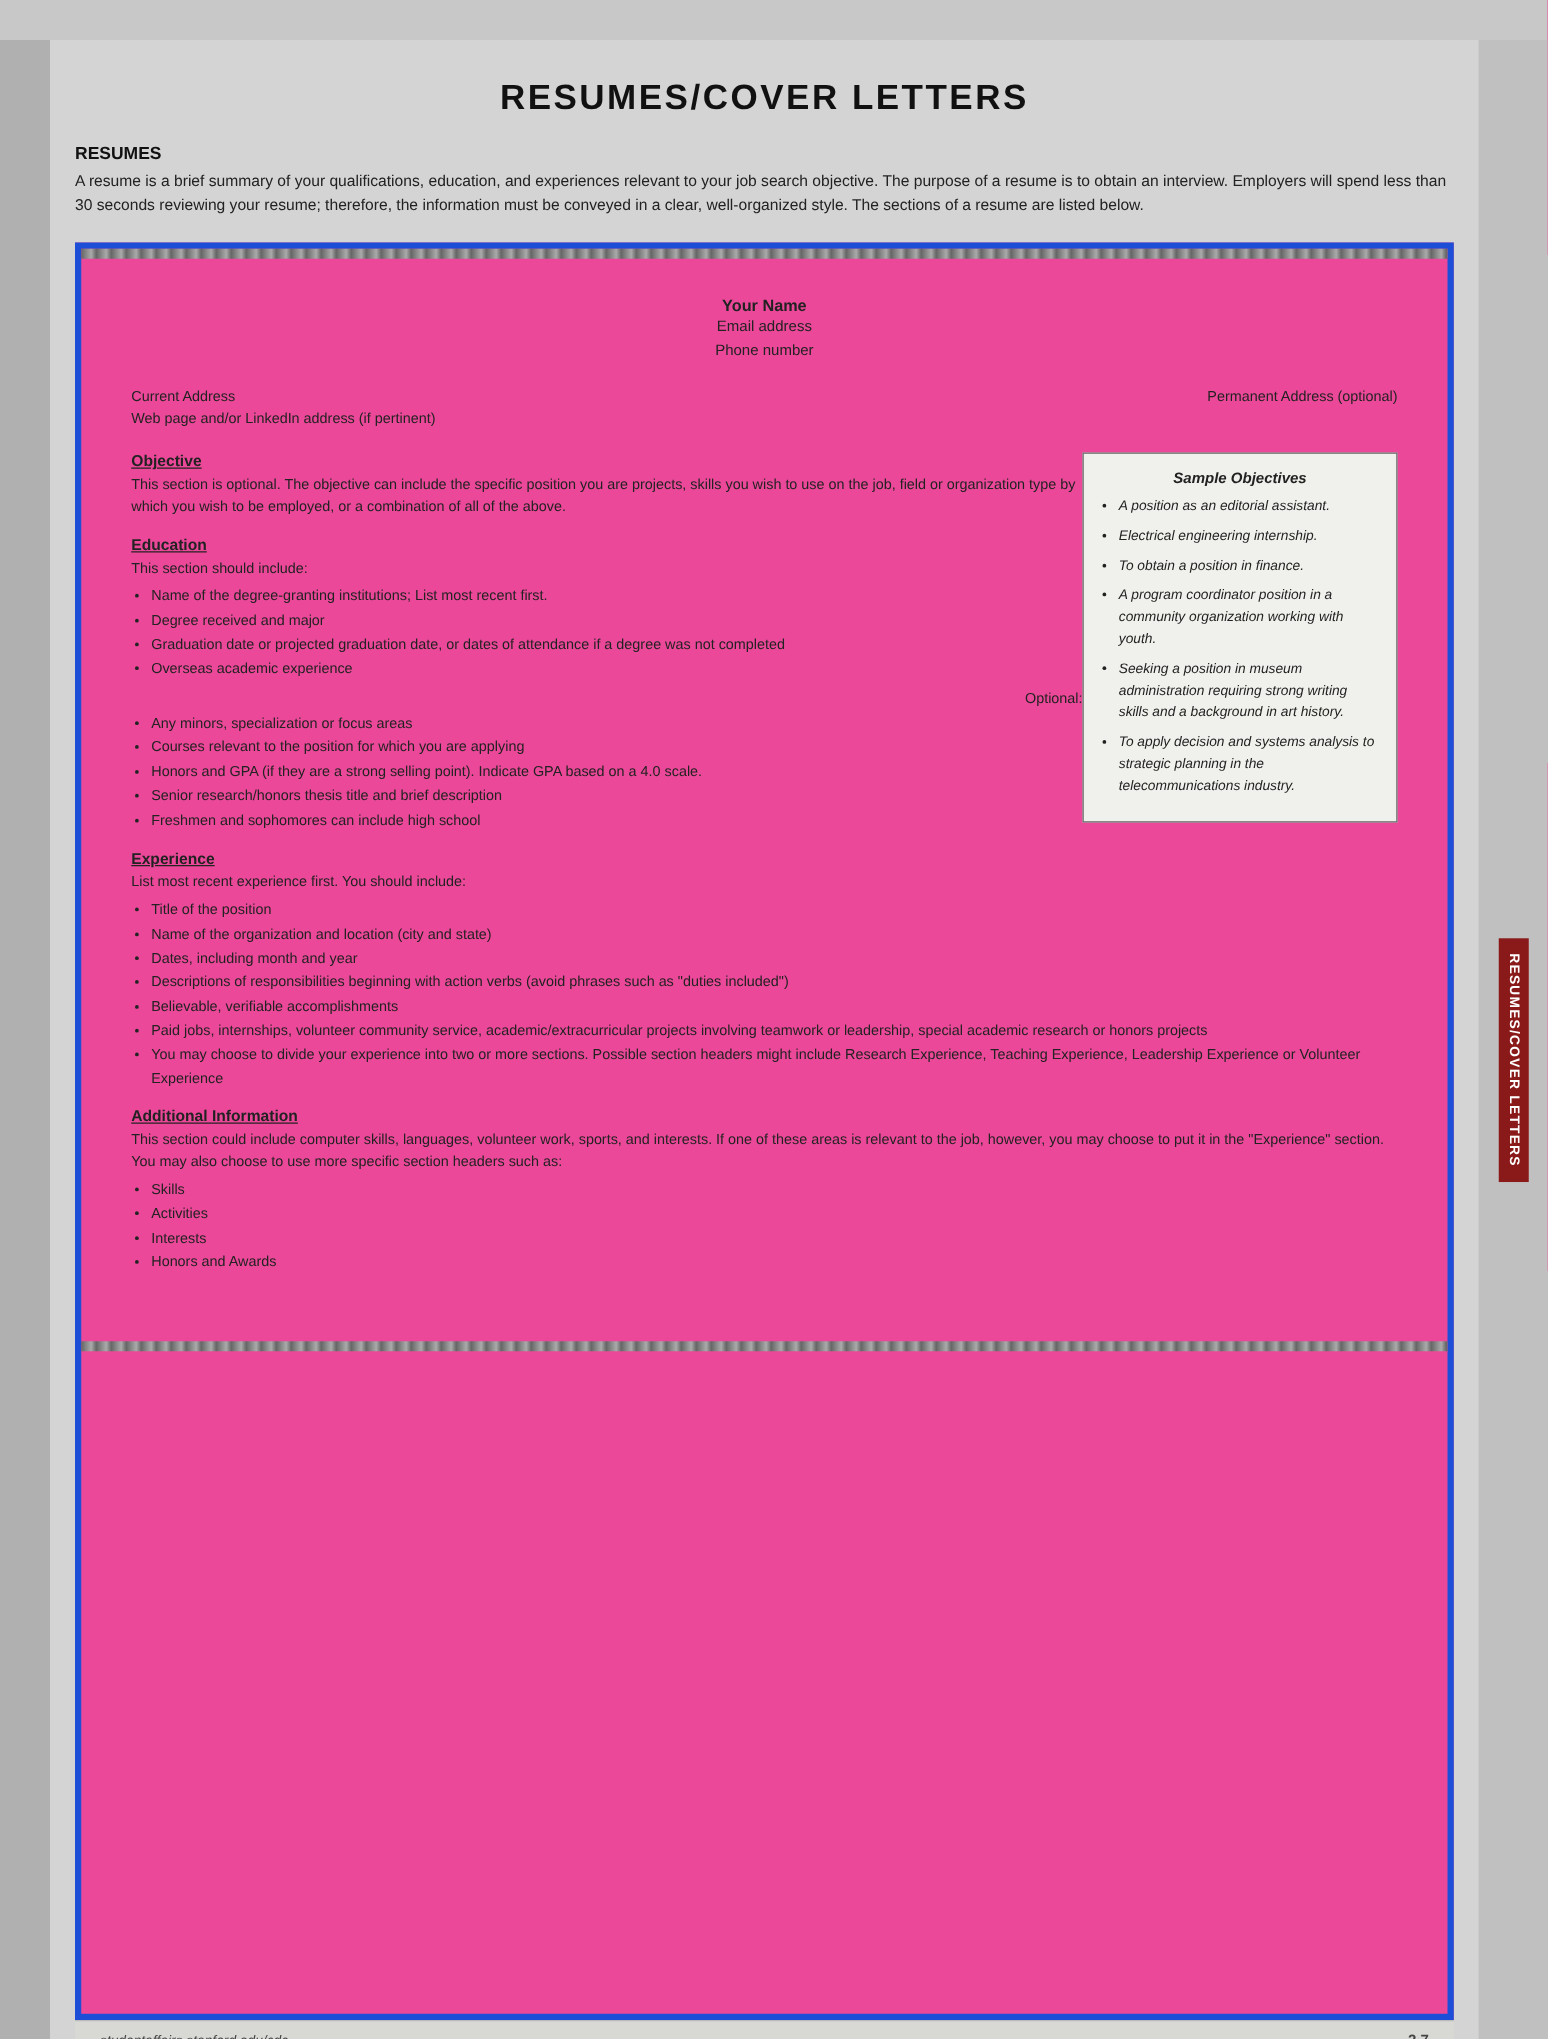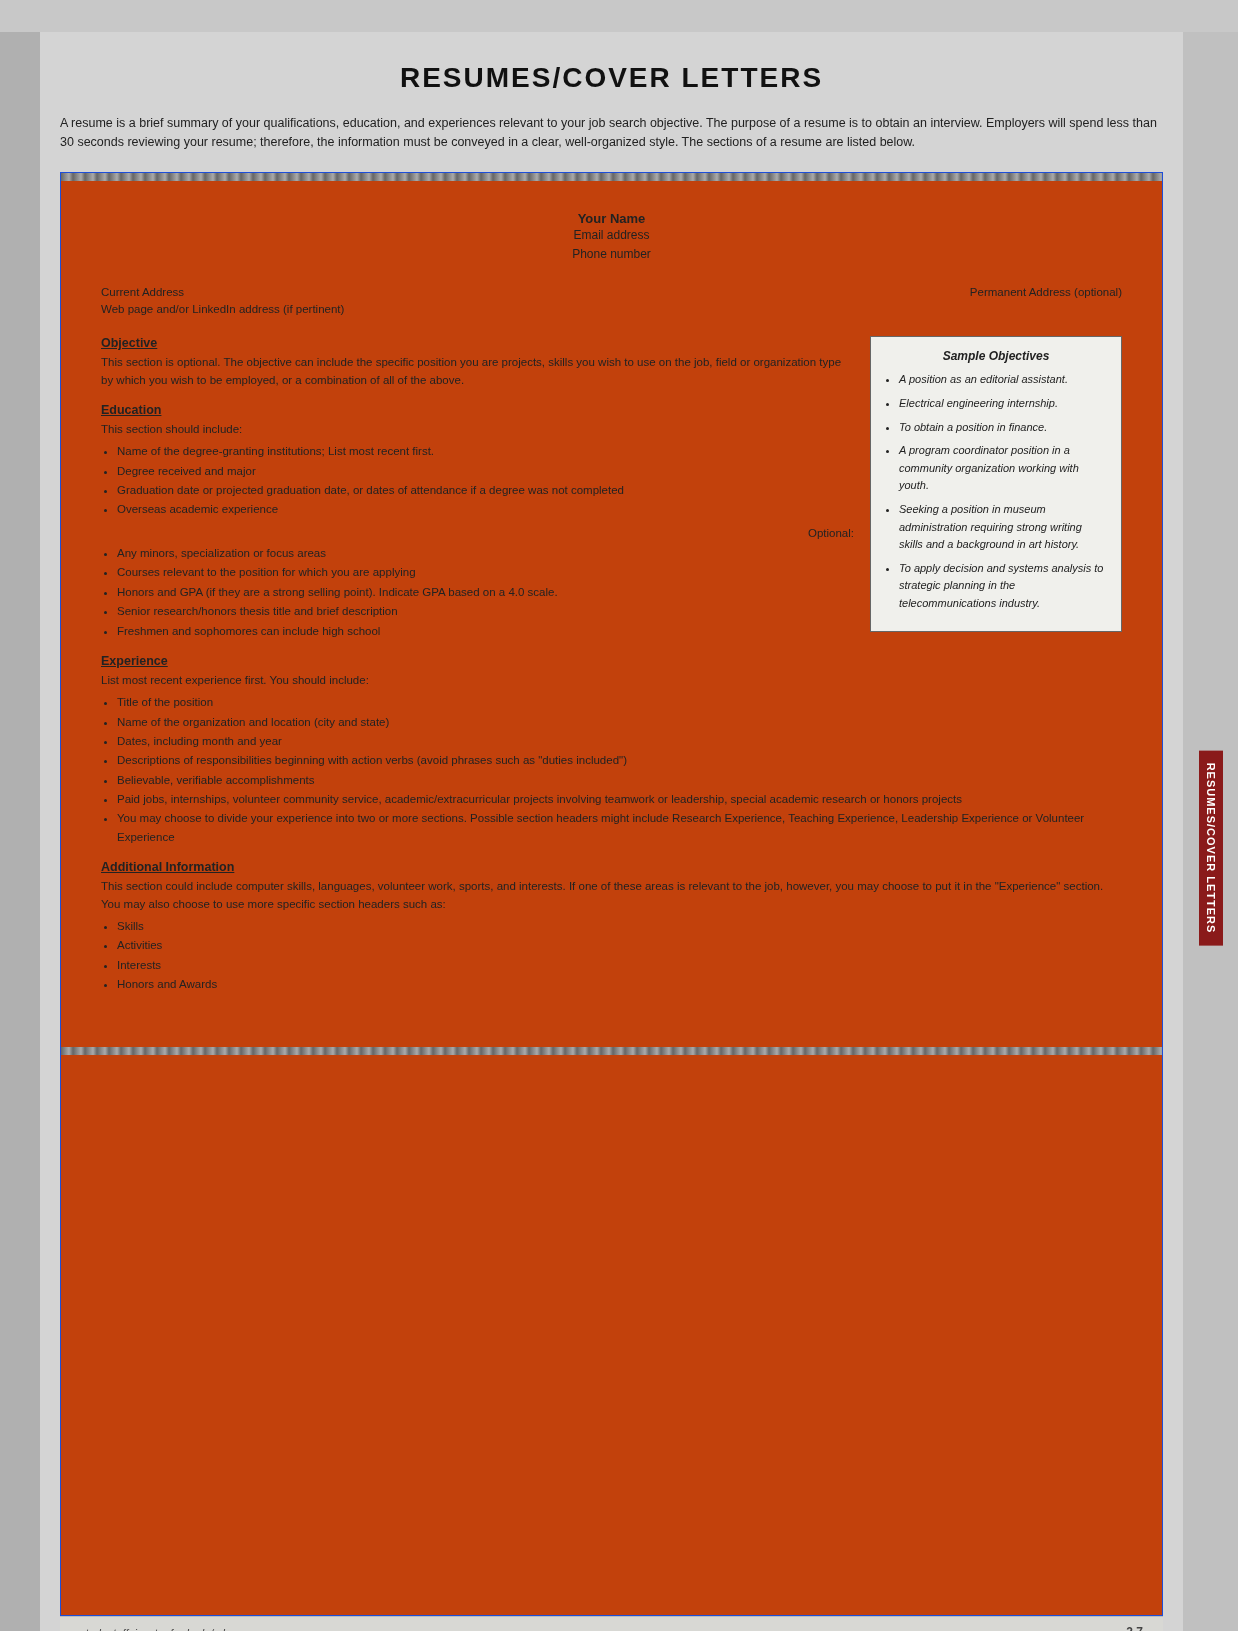--- a/index.html
+++ b/index.html
@@ -85,22 +85,22 @@
     }
 
     .intro-text {
       font-size: 12.5px;
       line-height: 1.5;
       margin-bottom: 20px;
     }
 
     
     .document-box {
-      background: #c2410c;
-      border: 1px solid #1d4ed8;
+      background: #ec4899;
+      border: 5px solid #1d4ed8;
       padding: 0;
       flex: 1;
       position: relative;
     }
 
     .document-inner {
       padding: 30px 40px 40px 40px;
       position: relative;
     }
 
@@ -159,21 +159,20 @@
     }
 
     .doc-list li {
       margin-bottom: 1px;
       list-style-type: disc;
     }
 
     
     .objective-layout {
       display: flex;
-      gap: 16px;
       align-items: flex-start;
     }
 
     .objective-left {
       flex: 1;
     }
 
     .sample-objectives-box {
       width: 252px;
       flex-shrink: 0;
@@ -252,20 +251,21 @@
 <body>
 
 <div class="page-wrapper">
 
   <div class="left-border"></div>
 
   <div class="main-content">
 
     <h1 class="page-title">RESUMES/COVER LETTERS</h1>
 
+    <div class="section-header">RESUMES</div>
     <p class="intro-text">A resume is a brief summary of your qualifications, education, and experiences relevant to your job search objective. The purpose of a resume is to obtain an interview. Employers will spend less than 30 seconds reviewing your resume; therefore, the information must be conveyed in a clear, well-organized style. The sections of a resume are listed below.</p>
 
     <div class="document-box">
       <div class="doc-top-border"></div>
 
       <div class="document-inner">
 
         <div class="resume-header">
           <div class="resume-name">Your Name</div>
           <div class="resume-contact">Email address</div>

